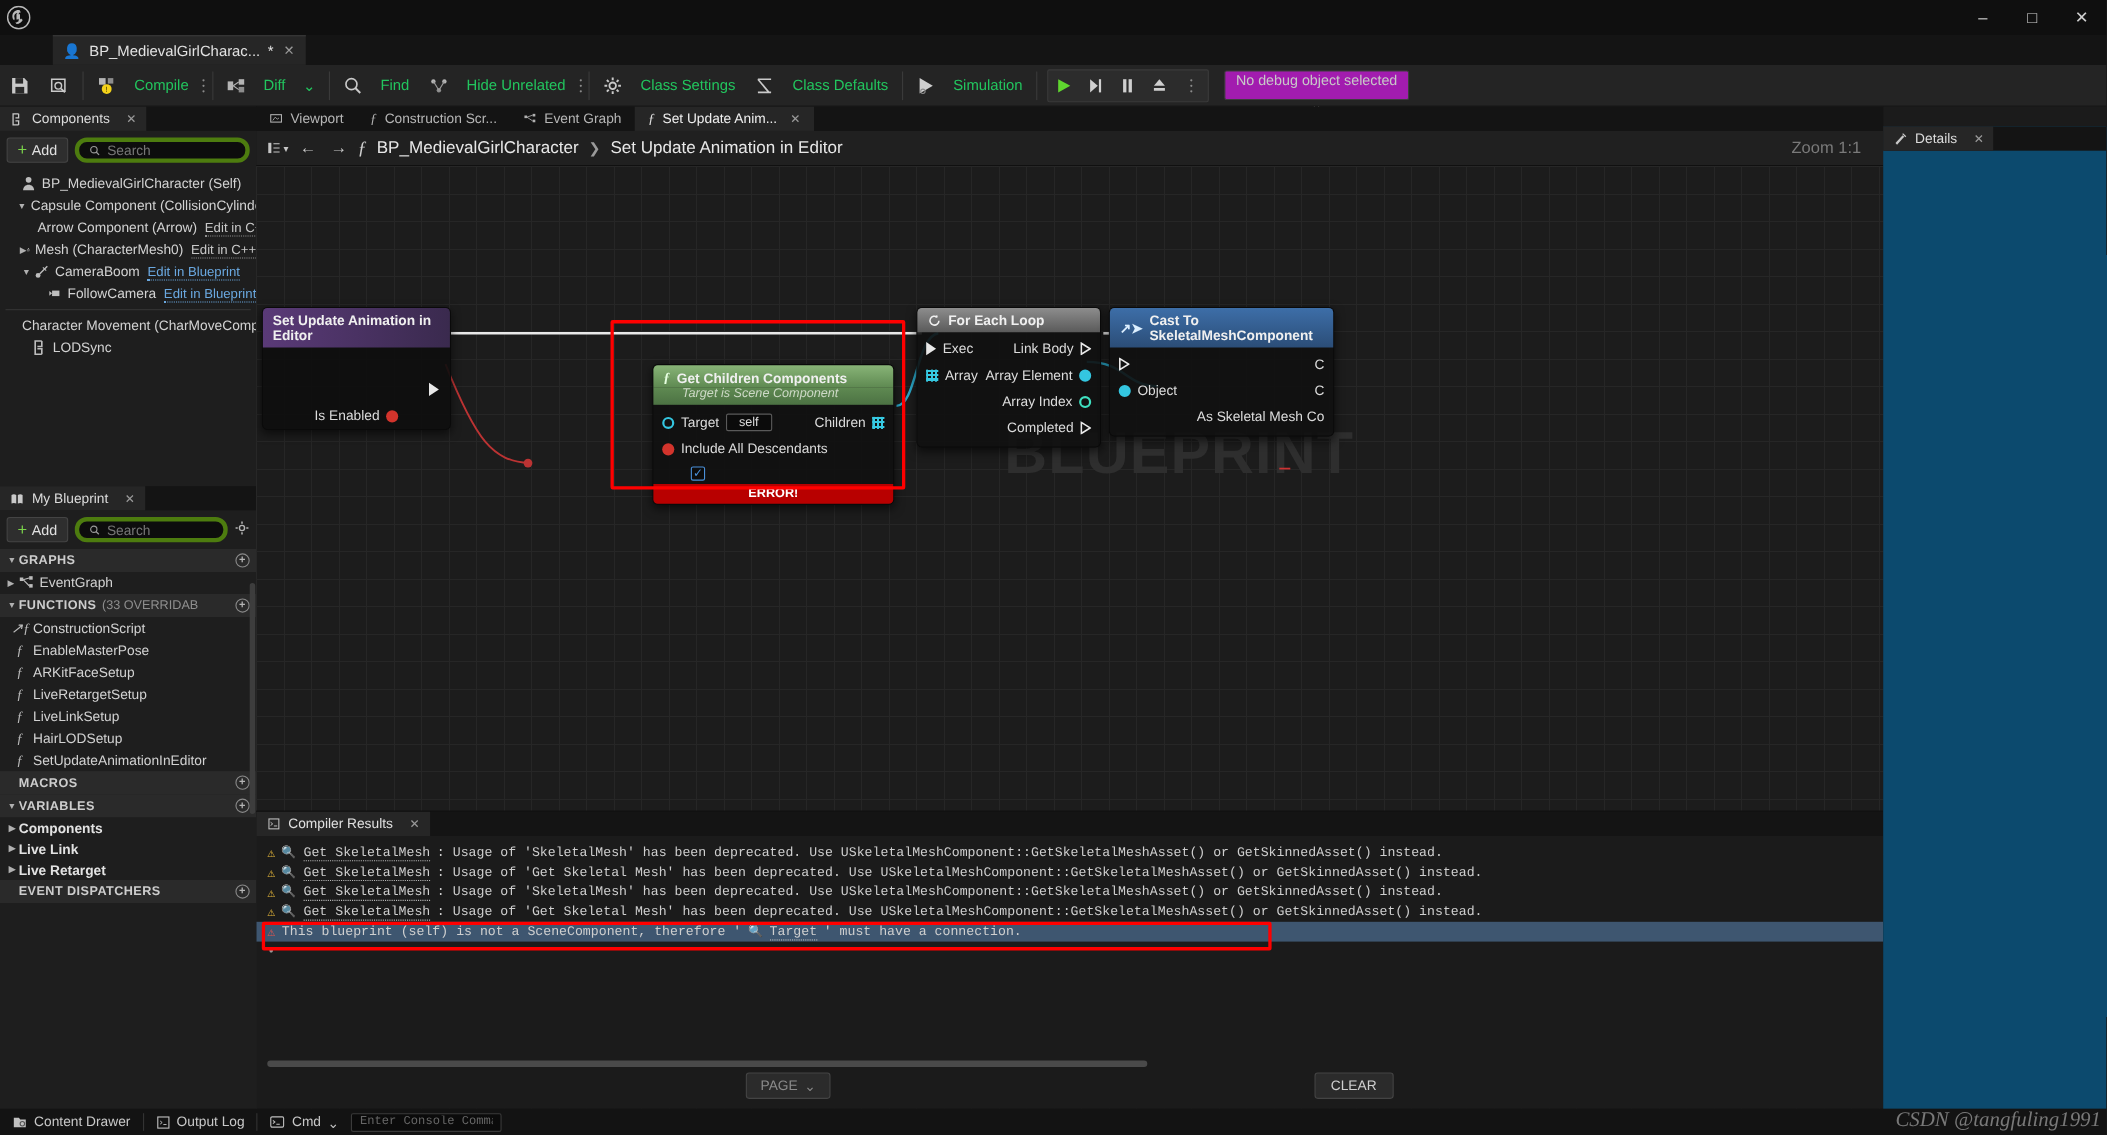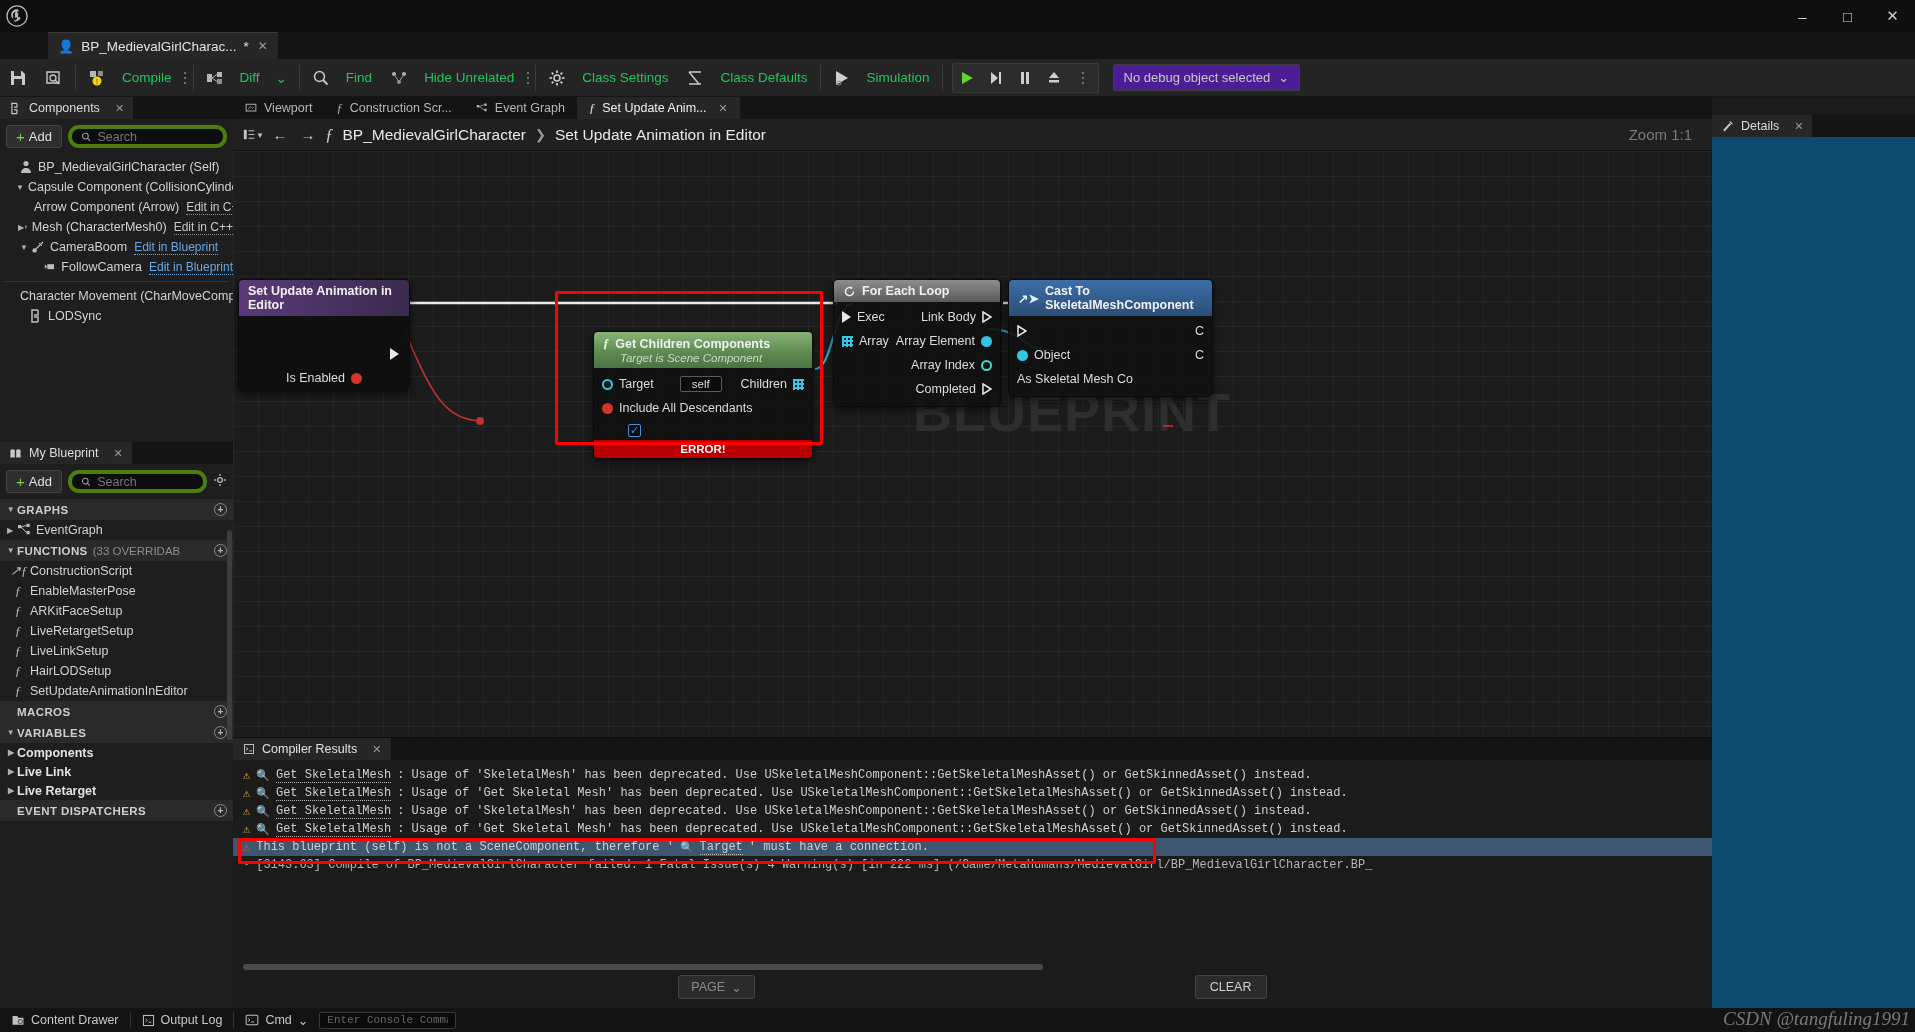--- a/index.html
+++ b/index.html
@@ -39,23 +39,23 @@
   .tb-item { display:flex; align-items:center; gap:16px; height:38px; padding:0 9px; color:#22c55e;
      font-size:13.5px; cursor:default; }
   .tb-sep { width:1px; height:26px; background:#3a3a3a; margin:0 3px; }
   .tb-dots { width:9px; height:38px; display:flex; flex-direction:column; align-items:center;
      justify-content:center; gap:3px; }
   .tb-dots i { width:2px; height:2px; background:#8a8a8a; border-radius:50%; display:block; }
   .icon { width:18px; height:18px; display:inline-block; }
   .playgrp { display:flex; align-items:center; background:#2c2c2c; height:30px;
      border:1px solid #3a3a3a; border-radius:2px; margin-left:6px; }
   .playgrp > div { width:29px; height:30px; display:flex; align-items:center; justify-content:center; }
-  .debugsel { margin-left:14px; height:27px; background:#4c1d95; border:1px solid #3d3d3d;
+  .debugsel { margin-left:14px; height:27px; background:#a21caf; border:1px solid #3d3d3d;
      border-radius:2px; display:flex; align-items:center; gap:8px; padding:0 10px; font-size:13px;
-     color:#c8c8c8; }
+     color:#c8c8c8;flex-direction:column; }
 
   
   .leftcol { position:absolute; left:0; top:97px; width:233px; bottom:24px; background:#1e1e1e; }
   .paneltab-row { height:22px; background:#141414; display:flex; align-items:flex-end; }
   .paneltab { height:22px; background:#262626; display:flex; align-items:center; gap:7px;
      padding:0 9px; font-size:12.5px; color:#dcdcdc; }
   .paneltab .x { color:#9a9a9a; font-size:11px; margin-left:8px; }
   .ptbar { display:flex; align-items:center; gap:6px; padding:6px 6px; }
   .addbtn { display:flex; align-items:center; gap:4px; height:23px; padding:0 9px;
      background:#2e2e2e; border:1px solid #444; border-radius:3px; font-size:13px; color:#e0e0e0; }
@@ -127,21 +127,21 @@
      color:#dcdcdc; gap:6px; }
   .pin-in { width:11px; height:11px; border-radius:50%; border:2px solid #34c6e0; }
   .pin-in.filled { background:#34c6e0; }
   .pin-red { width:11px; height:11px; border-radius:50%; background:#d3342c; }
   .exec-pin { width:0; height:0; border-left:9px solid #e8e8e8; border-top:6px solid transparent;
      border-bottom:6px solid transparent; }
   .arr-pin { width:11px; height:11px; background:
       repeating-linear-gradient(to right,#36c9e2 0 2px,transparent 2px 4px),
       repeating-linear-gradient(to bottom,#36c9e2 0 2px,transparent 2px 4px); }
   .selfbox { border:1px solid #5a5a5a; background:#0b0b0b; color:#dcdcdc; font-size:11.5px;
-     padding:1px 11px; border-radius:2px; margin-left:20px; }
+     padding:1px 11px; border-radius:2px; margin-left:0; }
   .chk { width:13px; height:13px; background:#0c0c0c; border:1px solid #4a90d9; border-radius:2px;
      display:inline-flex; align-items:center; justify-content:center; color:#4a90d9; font-size:11px; }
   .errbar { background:#b80000; color:#fff; font-size:11.5px; font-weight:bold; text-align:center;
      padding:3px 0; border-radius:0 0 4px 4px; }
   .redbox { position:absolute; border:3px solid #ff0000; border-radius:2px; pointer-events:none; }
 
   
   .compiler { position:absolute; left:0; bottom:0; right:0; height:271px; background:#1b1b1b;
      border-top:1px solid #0f0f0f; }
   .comp-tabrow { height:22px; background:#141414; display:flex; align-items:flex-end; }
@@ -734,21 +734,21 @@
           <svg style="width:10px;height:12px" viewBox="0 0 10 12">
               <path d="M1 1 L9 6 L1 11 Z" fill="none" stroke="#e8e8e8" stroke-width="1.5"></path>
             </svg>
           <span style="margin-left:auto">C</span>
         </div>
         <div class="pinrow">
           <span class="pin-in filled"></span>
           <span>Object</span>
           <span style="margin-left:auto">C</span>
         </div>
-        <div class="pinrow" style="justify-content:flex-start">
+        <div class="pinrow" style="justify-content:flex-end">
           <span>As Skeletal Mesh Co</span>
         </div>
         <div style="height:5px"></div>
       </div>
     </div>
 
     <div class="compiler">
       <div class="comp-tabrow">
         <div class="comp-tab">
           <svg style="width:12px;height:12px" viewBox="0 0 16 16">
@@ -788,21 +788,20 @@
         </div>
         <div class="logline sel">
           <span class="errico">⚠</span>
           <span>This blueprint (self) is not a SceneComponent, therefore '</span>
           <span class="magn">🔍</span>
           <span class="linkpart">Target</span>
           <span>' must have a connection.</span>
         </div>
         <div class="logline">
           <span style="color:#9a9a9a">•</span>
-          <span style="color:#b5b5b5">[3143.63] Compile of BP_MedievalGirlCharacter failed. 1 Fatal Issue(s) 4 Warning(s) [in 222 ms] (/Game/MetaHumans/MedievalGirl/BP_MedievalGirlCharacter.BP_</span>
         </div>
         <div class="redbox" style="left:5px; top:78px; width:918px; height:26px;"></div>
       </div>
 
       <div class="hscroll"></div>
       <div class="comp-footer">
         <div class="pagebtn">
           <span>PAGE</span>
           <span>⌄</span>
         </div>

